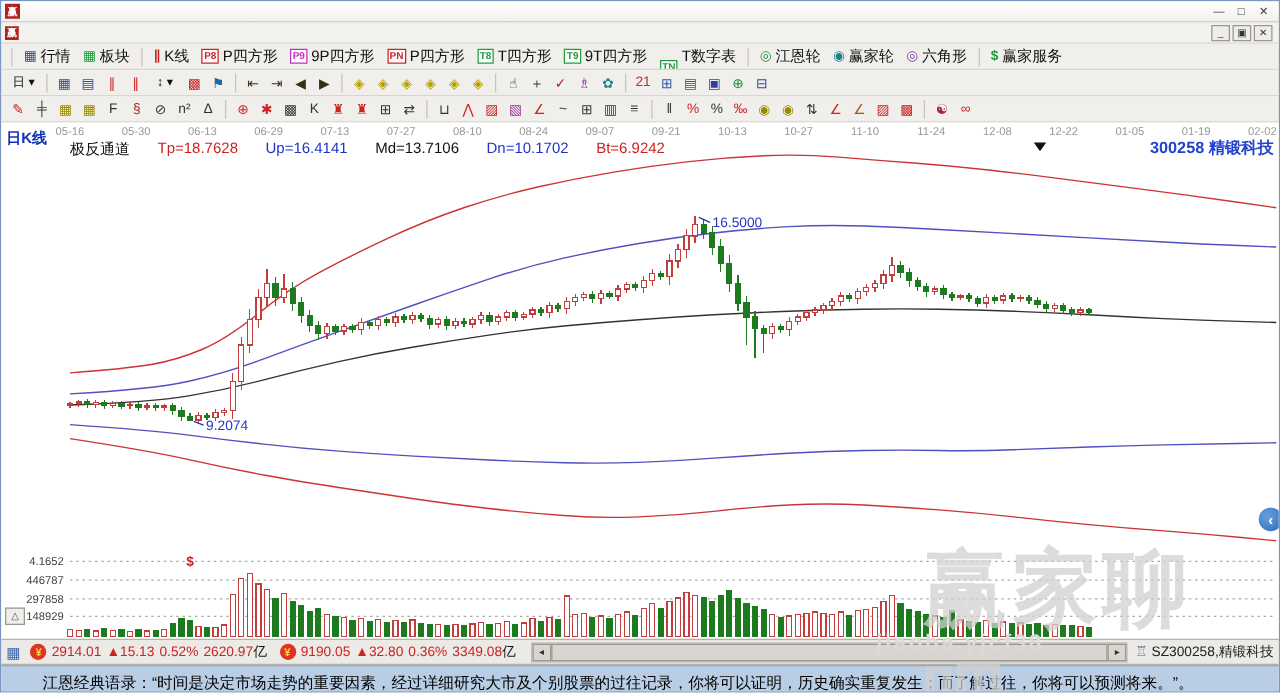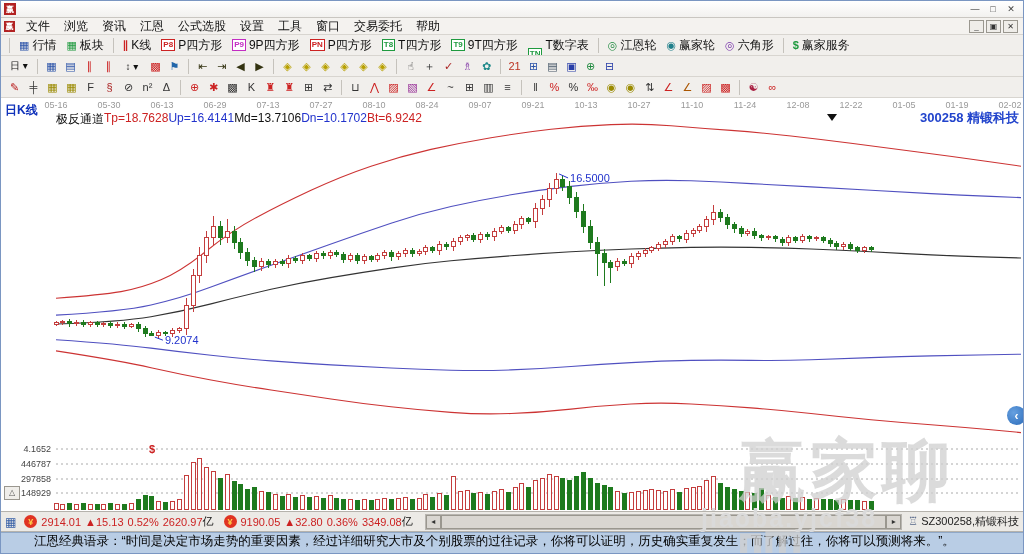--- a/index.html
+++ b/index.html
@@ -30,68 +30,67 @@
   .badge{font-size:8px;font-weight:bold;border:1px solid;padding:0 1px;line-height:10px;background:#fff;}
   .gicon{font-size:11px;font-weight:bold;line-height:12px;}
   .ibtn{width:19px;height:18px;flex:none;display:inline-flex;align-items:center;justify-content:center;
     font-size:11px;border:1px solid transparent;}
   .ibtn.wide{width:28px;font-size:10px;}
   
   .chart{position:relative;width:1024px;height:414px;background:#ffffff;border-bottom:1px solid #b5b2ac;}
   .chart svg{position:absolute;left:0;top:0;}
   svg text{font-family:"Liberation Sans","DejaVu Sans",sans-serif;}
   .klabel{position:absolute;left:4px;top:4px;color:#1133bb;font-weight:bold;font-size:12px;}
-  .ind-header{position:absolute;left:55px;top:13px;font-size:12px;display:flex;}
+  .ind-header{position:absolute;left:55px;top:13px;font-size:12px;display:flex;gap:22px;}
   .ind-name{color:#111;}
   .p-red{color:#cc2222;} .p-blue{color:#2233cc;} .p-blk{color:#111;}
   .stockcode{position:absolute;right:6px;top:11px;color:#2244cc;font-weight:bold;font-size:13px;}
   .wm1{position:absolute;left:703px;top:326px;font-size:20px;font-weight:bold;color:#c9c9c9;letter-spacing:1px;}
   .wm2{position:absolute;left:737px;top:328px;font-size:68px;font-weight:bold;color:#d0d0d0;opacity:.75;letter-spacing:4px;}
   .wmlogo{position:absolute;left:656px;top:356px;width:62px;height:62px;border:9px solid #d4d4d4;border-radius:50%;
     display:flex;align-items:center;justify-content:center;opacity:.8;}
   .wmlogo span{color:#cccccc;font-weight:bold;font-size:17px;}
-  .wmurl{position:absolute;left:700px;top:406px;font-size:25px;font-weight:bold;color:#dadada;letter-spacing:2px;text-align:center;}
+  .wmurl{position:absolute;left:700px;top:406px;font-size:18px;font-weight:bold;color:#dadada;letter-spacing:2px;text-align:center;}
   .voltoggle{position:absolute;left:3px;top:388px;width:16px;height:14px;border:1px solid #9a978f;background:#f0eeea;
     font-size:8px;line-height:10px;padding:0;color:#555;}
   .sidehandle{position:absolute;left:1006px;top:308px;width:19px;height:19px;border-radius:50%;
     background:radial-gradient(circle at 35% 35%,#66a0e0,#2a6ab8);color:#fff;font-weight:bold;
     display:flex;align-items:center;justify-content:center;font-size:12px;}
   
   .statusbar{height:20px;display:flex;align-items:center;background:#eceae6;border-bottom:1px solid #b5b2ac;
     padding:0 4px;font-size:11px;white-space:nowrap;}
   .sb-grid{color:#3a62a8;font-size:12px;margin-right:4px;}
   .idxcircle{width:13px;height:13px;border-radius:50%;background:#e03322;color:#ffd24a;font-weight:bold;font-size:9px;
     display:inline-flex;align-items:center;justify-content:center;margin:0 4px;flex:none;}
   .red{color:#cc2222;margin-right:4px;} .blk{color:#111;margin-right:6px;}
   .hscroll{flex:1;height:16px;background:#e2dfda;border:1px solid #b8b5b0;display:flex;margin:0 6px;}
   .harrow{width:15px;background:#d9d6d1;border:1px solid #9a978f;font-size:8px;display:flex;align-items:center;justify-content:center;color:#333;flex:none;}
   .hthumb{flex:1;background:#d9d6d1;border:1px solid #9a978f;}
   .sb-right{display:flex;align-items:center;flex:none;}
   .pagoda{color:#556688;font-size:11px;margin-right:3px;}
   
-  .quotebar{height:23px;background:#b9cde5;border-top:1px solid #8fa8c8;display:flex;align-items:flex-start;
+  .quotebar{height:23px;background:#b9cde5;border-top:1px solid #8fa8c8;display:flex;align-items:flex-end;
     padding-left:33px;font-size:12.5px;color:#000;white-space:nowrap;overflow:hidden;}
 </style>
 </head>
 <body>
 
 <div class="window">
 
   <div class="titlebar">
     <span class="app-icon">赢</span>
     <span class="winbtns">
       <span>—</span>
       <span>□</span>
       <span>✕</span>
     </span>
   </div>
 
   <div class="menubar">
     <span class="app-icon" style="width:11px;height:11px;">赢</span>
-    <span id="menu-items"><span class="menu-item">文件</span><span class="menu-item">浏览</span><span class="menu-item">资讯</span><span class="menu-item">江恩</span><span class="menu-item">公式选股</span><span class="menu-item">设置</span><span class="menu-item">工具</span><span class="menu-item">窗口</span><span class="menu-item">交易委托</span><span class="menu-item">帮助</span></span>
     <span class="mdibtns">
       <span>_</span>
       <span>▣</span>
       <span>✕</span>
     </span>
   </div>
 
   <div class="tb" id="toolbar1">
       <span class="sep"></span>
       <span class="tb1-item">

